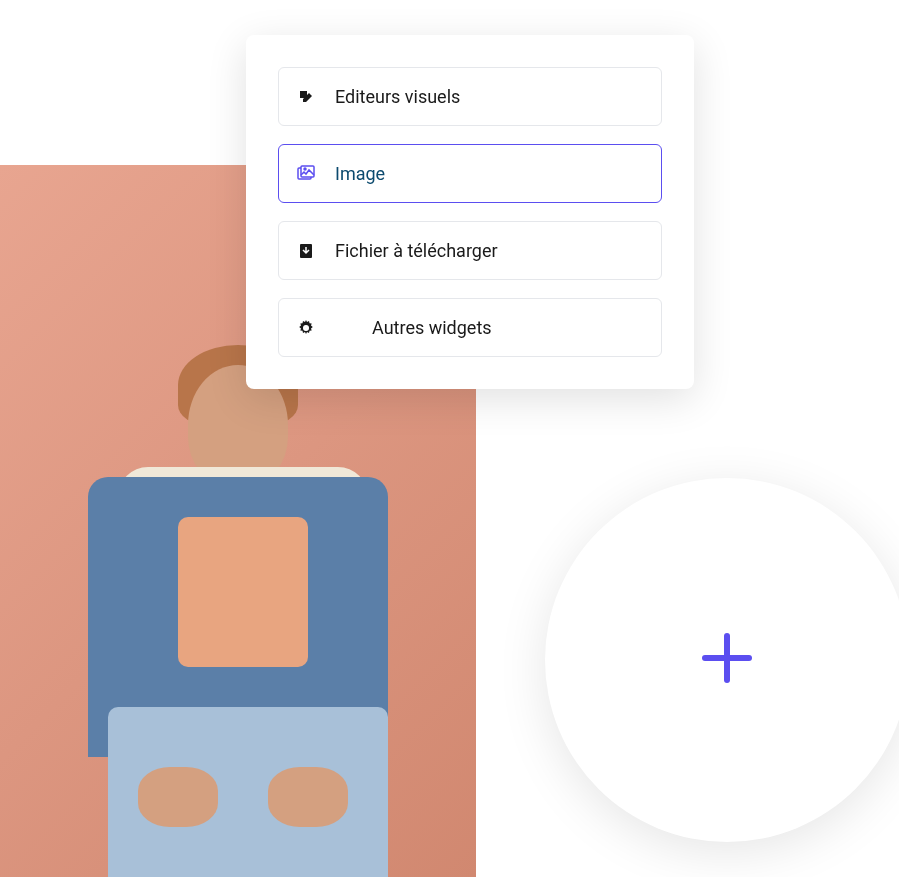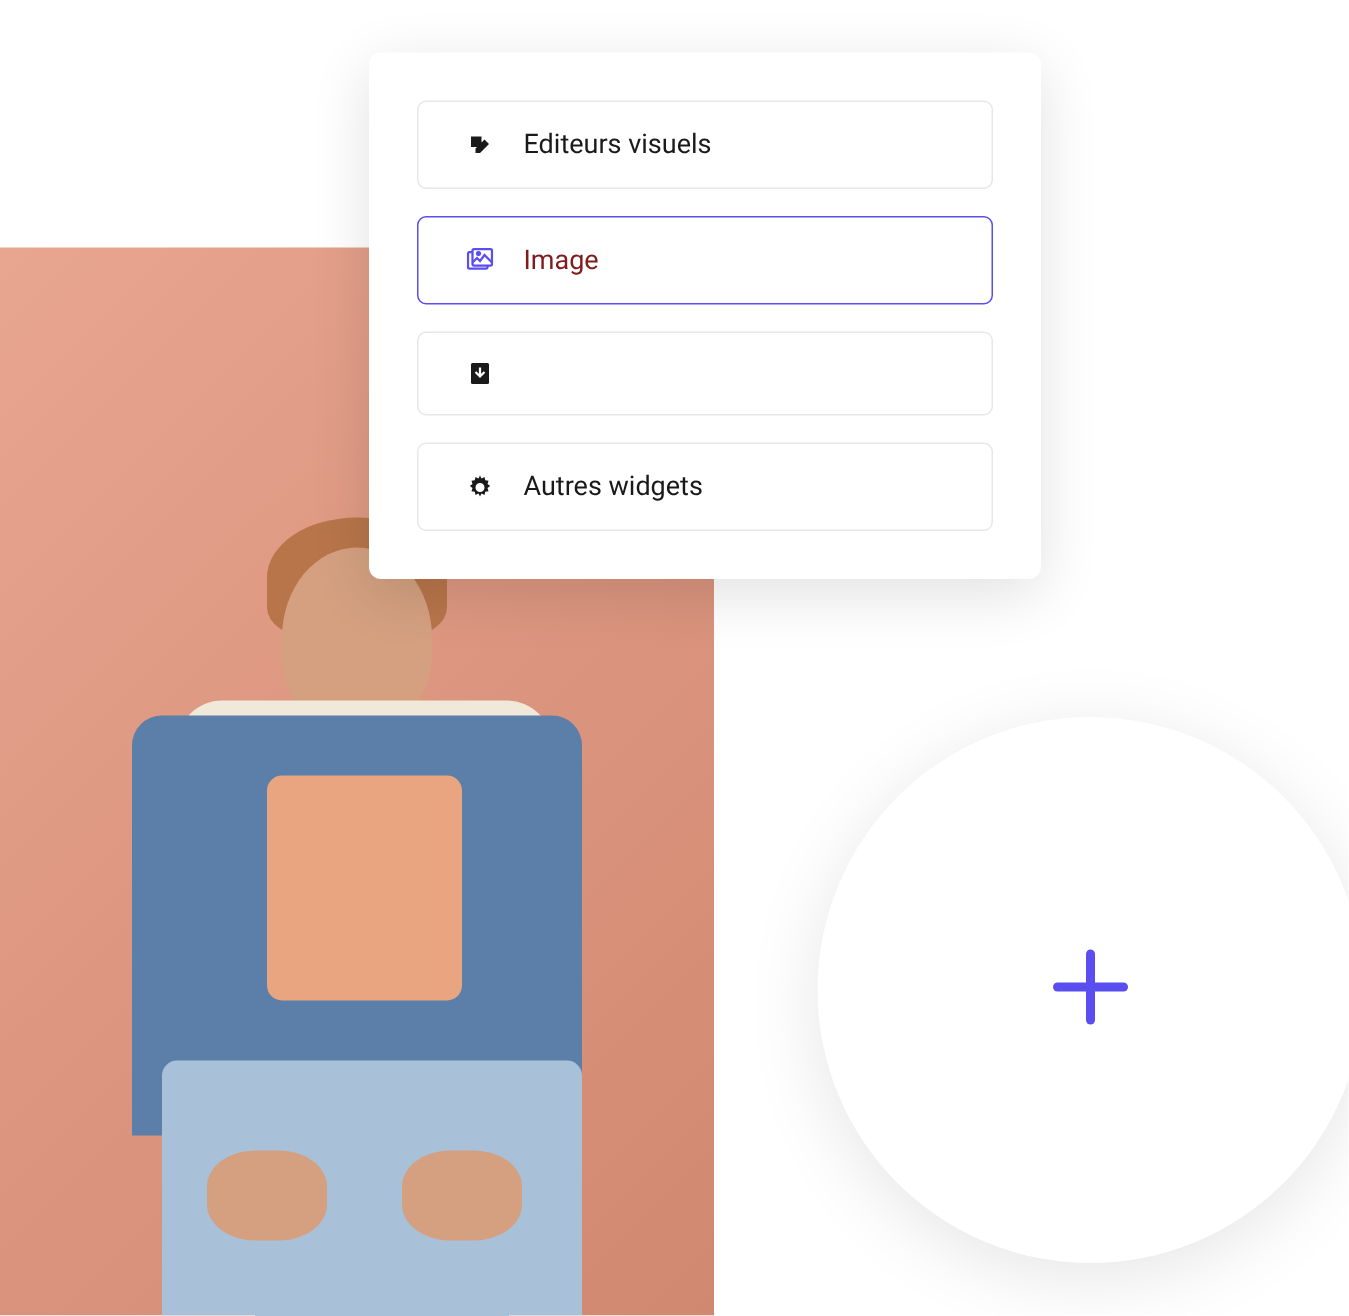--- a/index.html
+++ b/index.html
@@ -109,35 +109,36 @@
       top: 35px;
       width: 448px;
       background: #ffffff;
       border-radius: 8px;
       box-shadow: 0 10px 40px rgba(0, 0, 0, 0.12);
       padding: 32px;
     }
     .widget-option {
       display: flex;
       align-items: center;
-      padding: 18px 32px;
+      padding: 18px 18px;
       border: 1px solid #e5e7eb;
       border-radius: 6px;
       margin-bottom: 18px;
       cursor: pointer;
       background: #ffffff;
     }
     .widget-option:last-child {
       margin-bottom: 0;
+      gap: 37px;
     }
     .widget-option.active {
       border: 1.5px solid #5b4ef0;
     }
     .widget-option.active .widget-label {
-      color: #7f1d1d;
+      color: #0c4a6e;
     }
     .widget-option.active .widget-icon {
       color: #5b4ef0;
     }
     .widget-icon {
       width: 18px;
       height: 18px;
       margin-right: 20px;
       color: #1a1a1a;
       display: flex;
@@ -208,20 +209,21 @@
 
 
 
   <div class="widget-option">
     <span class="widget-icon">
       <svg width="14" height="16" viewBox="0 0 14 16" fill="currentColor">
         <rect x="1" y="1" width="12" height="14" rx="1"></rect>
         <path d="M7 4v5M4 7l3 3 3-3" stroke="white" stroke-width="1.5" fill="none"></path>
       </svg>
     </span>
+    <span class="widget-label">Fichier à télécharger</span>
   </div>
 
   <div class="widget-option">
     <span class="widget-icon">
       <svg width="16" height="16" viewBox="0 0 16 16" fill="currentColor">
         <path d="M8 5a3 3 0 100 6 3 3 0 000-6zM8 0l1 2 2-1 .5 2.2 2.2.3-.7 2.1 1.8 1.4-1.8 1.4.7 2.1-2.2.3L11 13l-2-1-1 2-1-2-2 1-.5-2.2-2.2-.3.7-2.1L1.2 7l1.8-1.4-.7-2.1 2.2-.3L5 1l2 1 1-2z"></path>
         <circle cx="8" cy="8" r="2.5" fill="white"></circle>
       </svg>
     </span>
     <span class="widget-label">Autres widgets</span>

